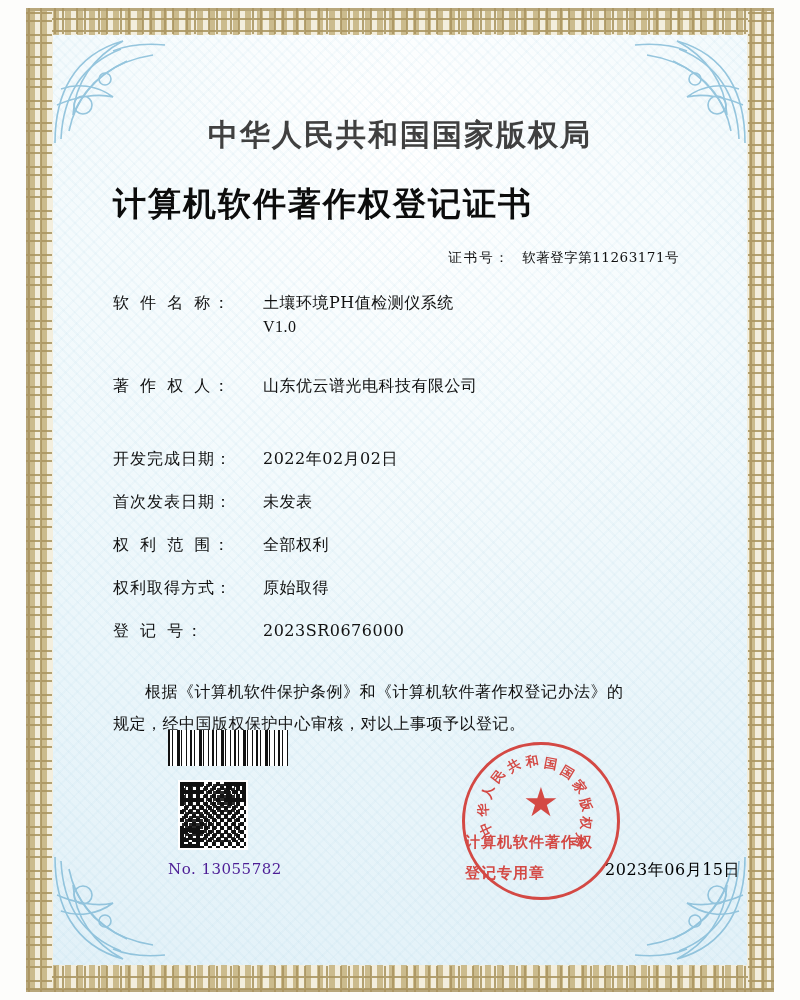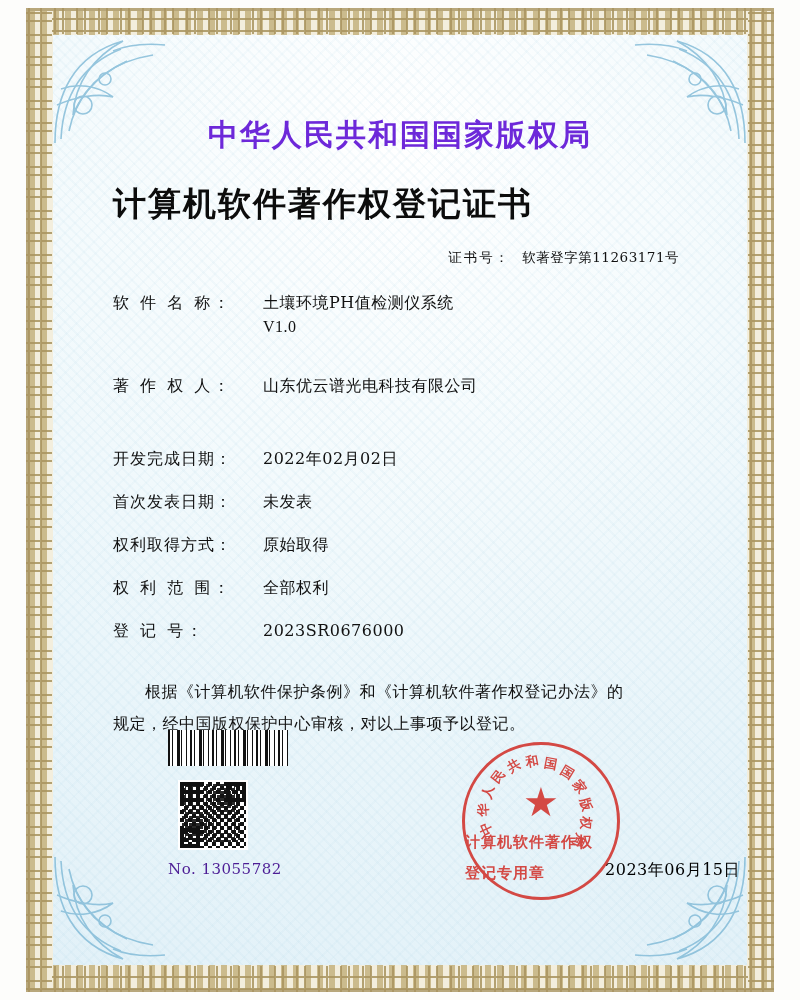--- a/index.html
+++ b/index.html
@@ -100,21 +100,21 @@
     padding: 0 60px;
     color: #111;
   }
   .title-main {
     text-align: center;
     font-size: 30px;
     letter-spacing: 2px;
     font-weight: 700;
     margin-top: 80px;
     font-family: "DejaVu Serif", serif;
-    color: #6d28d9;
+    color: #404040;
   }
   .title-sub {
     font-size: 33px;
     letter-spacing: 2px;
     font-weight: 700;
     margin-top: 26px;
     font-family: "DejaVu Serif", serif;
     color: #0c0c0c;
   }
   .cert-no {
@@ -350,27 +350,27 @@
         <div class="field-label tight">开发完成日期：</div>
         <div class="field-value">2022年02月02日</div>
       </div>
 
       <div class="field-row lower">
         <div class="field-label tight">首次发表日期：</div>
         <div class="field-value">未发表</div>
       </div>
 
       <div class="field-row lower">
+        <div class="field-label">权 利 范 围：</div>
+        <div class="field-value">全部权利</div>
+      </div>
+
+      <div class="field-row lower">
         <div class="field-label tight">权利取得方式：</div>
         <div class="field-value">原始取得</div>
-      </div>
-
-      <div class="field-row lower">
-        <div class="field-label">权 利 范 围：</div>
-        <div class="field-value">全部权利</div>
       </div>
 
       <div class="field-row lower">
         <div class="field-label">登 记 号：</div>
         <div class="field-value">2023SR0676000</div>
       </div>
 
     </div>
 
     <div class="para">

